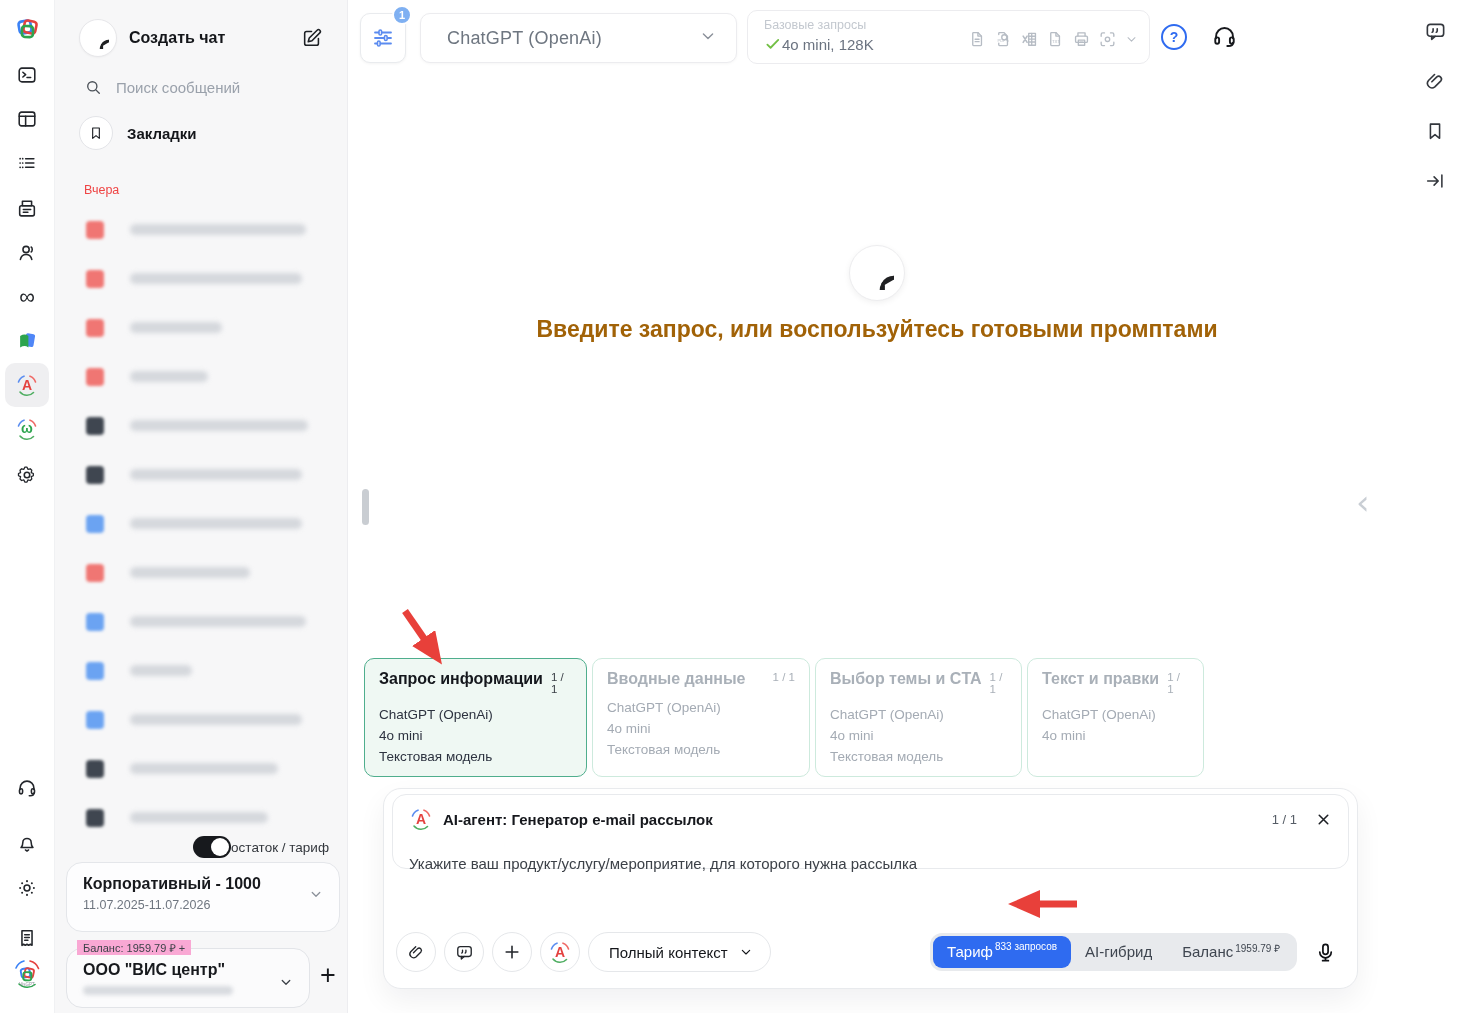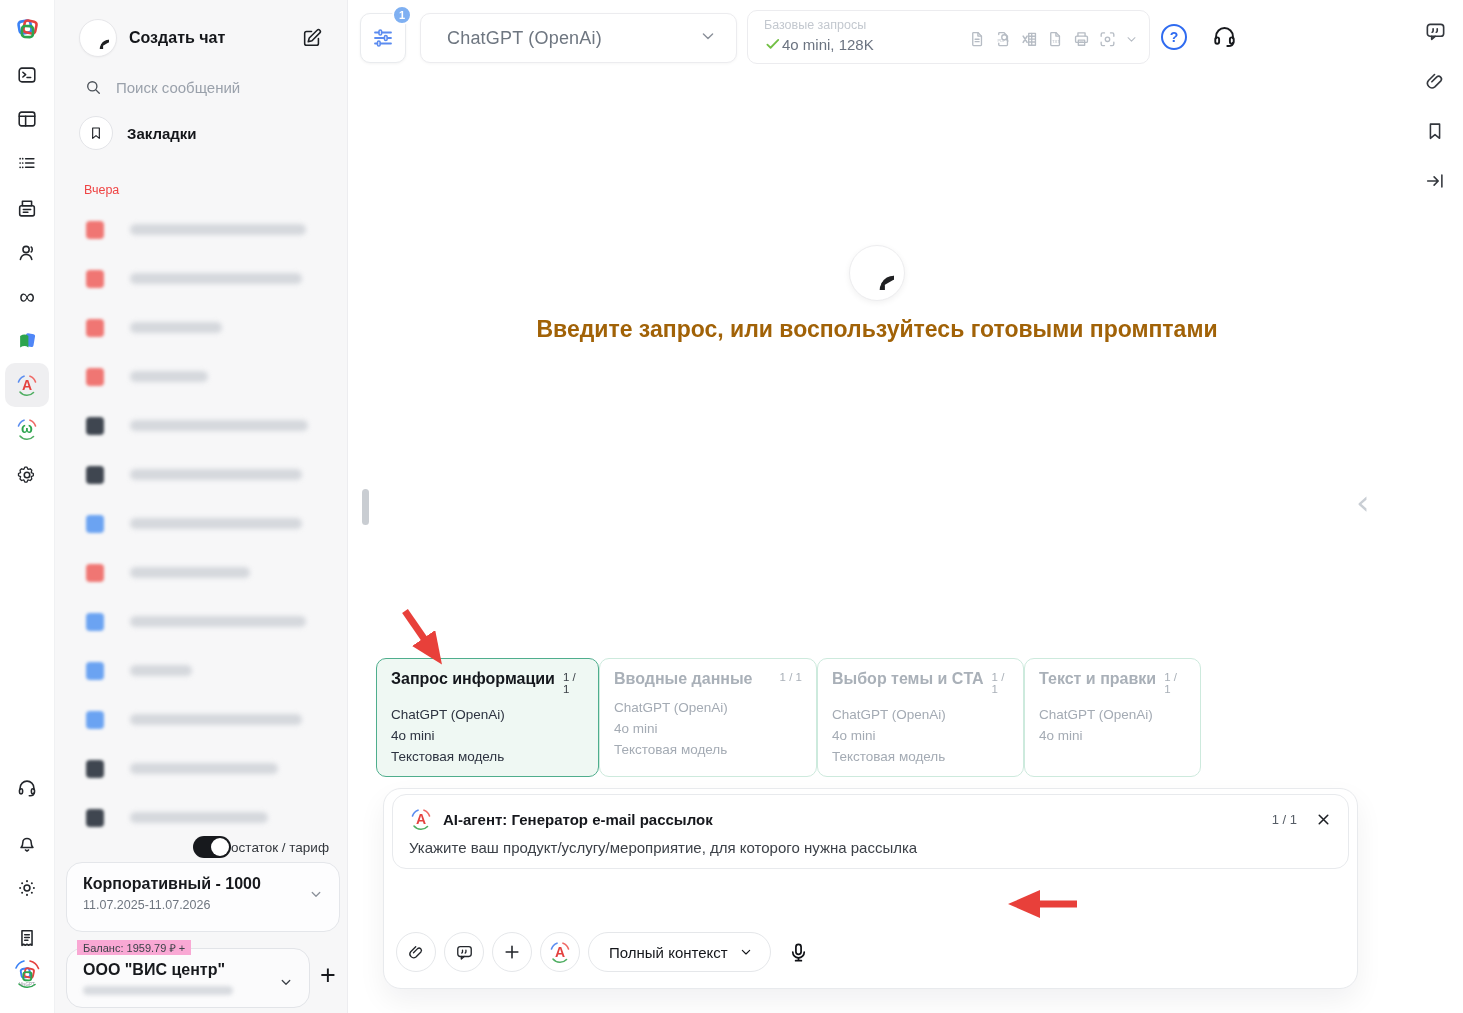--- a/index.html
+++ b/index.html
@@ -68,39 +68,39 @@
 
   
   .hero-logo { position:absolute; left:529px; top:245px; transform:translateX(-50%); width:56px; height:56px; border-radius:50%; background:#fff; border:1px solid #ededef; box-shadow:0 2px 6px rgba(0,0,0,.06); display:flex; align-items:center; justify-content:center; color:#202123; }
   .hero-title { position:absolute; left:529px; top:316px; transform:translateX(-50%); white-space:nowrap; font-size:23px; font-weight:bold; color:#a16207; }
 
   
   .resize-handle { position:absolute; left:362px; top:489px; width:7px; height:36px; border-radius:4px; background:#c9cdd2; z-index:6; cursor:col-resize; }
   .collapse-handle { position:absolute; left:1356px; top:482px; font-size:34px; color:#c9ced4; z-index:6; cursor:pointer; font-family:"DejaVu Sans", sans-serif; }
 
   
-  .cards-row { position:absolute; left:28px; top:658px; display:flex; }
+  .cards-row { position:absolute; left:16px; top:658px; display:flex; gap:5px; }
   .pcard { height:119px; border-radius:10px; padding:11px 14px; background:#fff; border:1px solid var(--card-teal-border); cursor:pointer; }
   .pcard.active { border:1.5px solid var(--card-green); background:var(--card-green-bg); }
   .pcard-head { display:flex; justify-content:space-between; gap:8px; }
   .pcard-title { font-size:16px; font-weight:bold; color:#a9b0b8; white-space:nowrap; }
   .pcard.active .pcard-title { color:#14171c; }
   .pcard-count { font-size:11.5px; color:#a9b0b8; margin-top:1px; }
   .pcard.active .pcard-count { color:#3c4148; }
   .pcard-lines { margin-top:9px; font-size:13.5px; line-height:21px; color:#a4abb4; }
   .pcard.active .pcard-lines { color:#2d3340; }
 
   
   .composer { position:absolute; left:35px; top:788px; width:975px; height:201px; background:#fff; border:1px solid #e8eaed; border-radius:18px; box-shadow:0 12px 28px rgba(20,22,26,.06); }
   .agent-box { position:absolute; left:8px; right:8px; top:5px; height:75px; border:1px solid #e8eaed; border-radius:14px; padding:12px 16px 0; background:#fff; }
   .agent-row { display:flex; align-items:center; }
   .agent-title { margin-left:10px; font-size:15px; font-weight:bold; color:#16181d; }
   .agent-count { margin-left:auto; font-size:13px; color:#565d66; margin-right:18px; }
   .agent-close { color:#1d2025; cursor:pointer; display:flex; }
-  .agent-sub { margin-top:8px; font-size:15px; color:#3c4148; }
+  .agent-sub { margin-top:24px; font-size:15px; color:#3c4148; }
   .typed { position:absolute; left:16px; top:108px; font-size:15.5px; color:#14161a; }
   .actions { position:absolute; left:12px; right:12px; top:143px; height:40px; display:flex; align-items:center; gap:8px; }
   .circle-btn { width:40px; height:40px; border-radius:50%; background:#fff; border:1px solid #e5e7ea; display:flex; align-items:center; justify-content:center; color:#23262b; cursor:pointer; }
   .context-pill { height:40px; border-radius:20px; border:1px solid #e5e7ea; background:#fff; display:flex; align-items:center; gap:10px; padding:0 16px 0 20px; font-size:15px; color:#14161a; cursor:pointer; }
   .seg-group { margin-left:auto; height:38px; background:#e8eaed; border-radius:12px; display:flex; align-items:center; padding:3px; }
   .seg { border:none; background:transparent; height:32px; border-radius:9px; padding:0 14px; font-size:15px; color:#3f4650; font-family:inherit; cursor:pointer; display:flex; align-items:flex-start; }
   .seg .seg-label { line-height:32px; }
   .seg sup { font-size:10px; margin-left:2px; margin-top:5px; }
   .seg.active { background:var(--accent); color:#fff; }
   .mic-btn { width:40px; height:40px; border:none; background:transparent; color:#101216; display:flex; align-items:center; justify-content:center; cursor:pointer; }
@@ -555,20 +555,34 @@
                 <text x="12" y="16.6">A</text>
               </svg>
             </span>
         </button>
         <div class="context-pill">
           <span>Полный контекст</span>
           <svg class="icon" viewBox="0 0 24 24" style="width:16px;height:16px">
               <path d="M6.5 9.5l5.5 5.5 5.5-5.5"></path>
             </svg>
         </div>
+        <div class="seg-group">
+          <button class="seg active">
+              <span class="seg-label">Тариф</span>
+              <sup>833 запросов</sup>
+            </button>
+          <button class="seg">
+              <span class="seg-label">AI-гибрид</span>
+              <sup></sup>
+            </button>
+          <button class="seg">
+              <span class="seg-label">Баланс</span>
+              <sup>1959.79 ₽</sup>
+            </button>
+        </div>
         <button class="mic-btn">
           <svg class="icon" viewBox="0 0 24 24" style="width:23px;height:23px;stroke-width:1.8">
               <rect x="9.3" y="3.5" width="5.4" height="10.5" rx="2.7"></rect>
               <path d="M6 11.5a6 6 0 0 0 12 0"></path>
               <path d="M12 17.5v3M9 20.5h6"></path>
             </svg>
         </button>
       </div>
     </div>
   </main>

